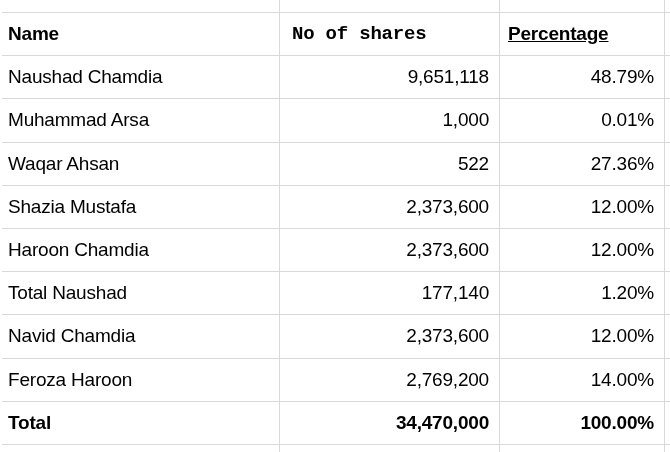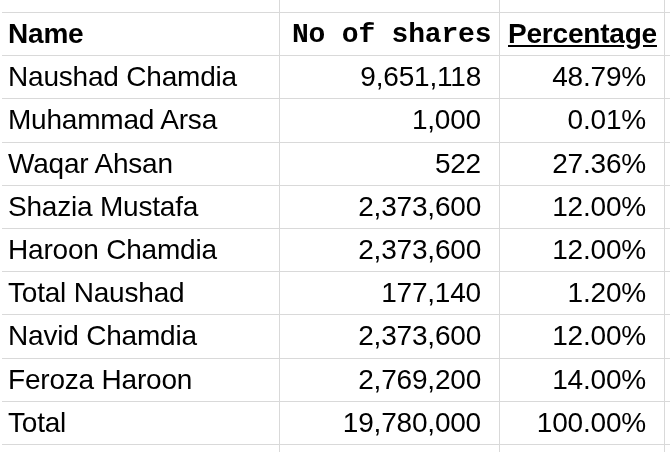--- a/index.html
+++ b/index.html
@@ -23,35 +23,35 @@
     position:absolute;left:2px;top:0;width:668px;height:452px;
     display:grid;
     grid-template-columns:278px 220px 165px 5px;
     grid-template-rows:13px repeat(10,43.2px) 7px;
   }
   .c{
     box-sizing:border-box;
     border-right:1px solid var(--grid);
     border-bottom:1px solid var(--grid);
     display:flex;align-items:center;
-    font-size:28px;
+    font-size:19px;
     letter-spacing:-0.2px;
     white-space:nowrap;
     overflow:visible;
     background:var(--bg);
   }
   .c.edge{border-right:none;}           
   .c.noline-b{border-bottom:none;}      
   .c.blank{font-size:0;}
   .name{justify-content:flex-start;padding-left:6px;}
-  .num{justify-content:flex-end;padding-right:18px;}
+  .num{justify-content:flex-end;padding-right:10px;}
   .hdr{font-weight:bold;}
   .hdr-shares{justify-content:flex-start;padding-left:12px;font-family:Liberation Mono, monospace;}
   .hdr-pct{justify-content:flex-start;padding-left:8px;text-decoration:underline;}
-  .total .c{font-weight:normal;}
+  .total .c{font-weight:bold;}
   
   .row{display:contents;}
 </style>
 </head>
 <body>
 
 <div class="stage">
   <div class="vline-left"></div>
   <div class="sheet">
 
@@ -113,21 +113,21 @@
     </div>
     <div class="row">
       <div class="c name">Feroza Haroon</div>
       <div class="c num">2,769,200</div>
       <div class="c num">14.00%</div>
       <div class="c blank edge"></div>
     </div>
 
     <div class="row total">
       <div class="c name">Total</div>
-      <div class="c num">19,780,000</div>
+      <div class="c num">34,470,000</div>
       <div class="c num">100.00%</div>
       <div class="c blank edge"></div>
     </div>
 
     <div class="row">
       <div class="c blank noline-b"></div>
       <div class="c blank noline-b"></div>
       <div class="c blank noline-b"></div>
       <div class="c blank edge noline-b"></div>
     </div>

